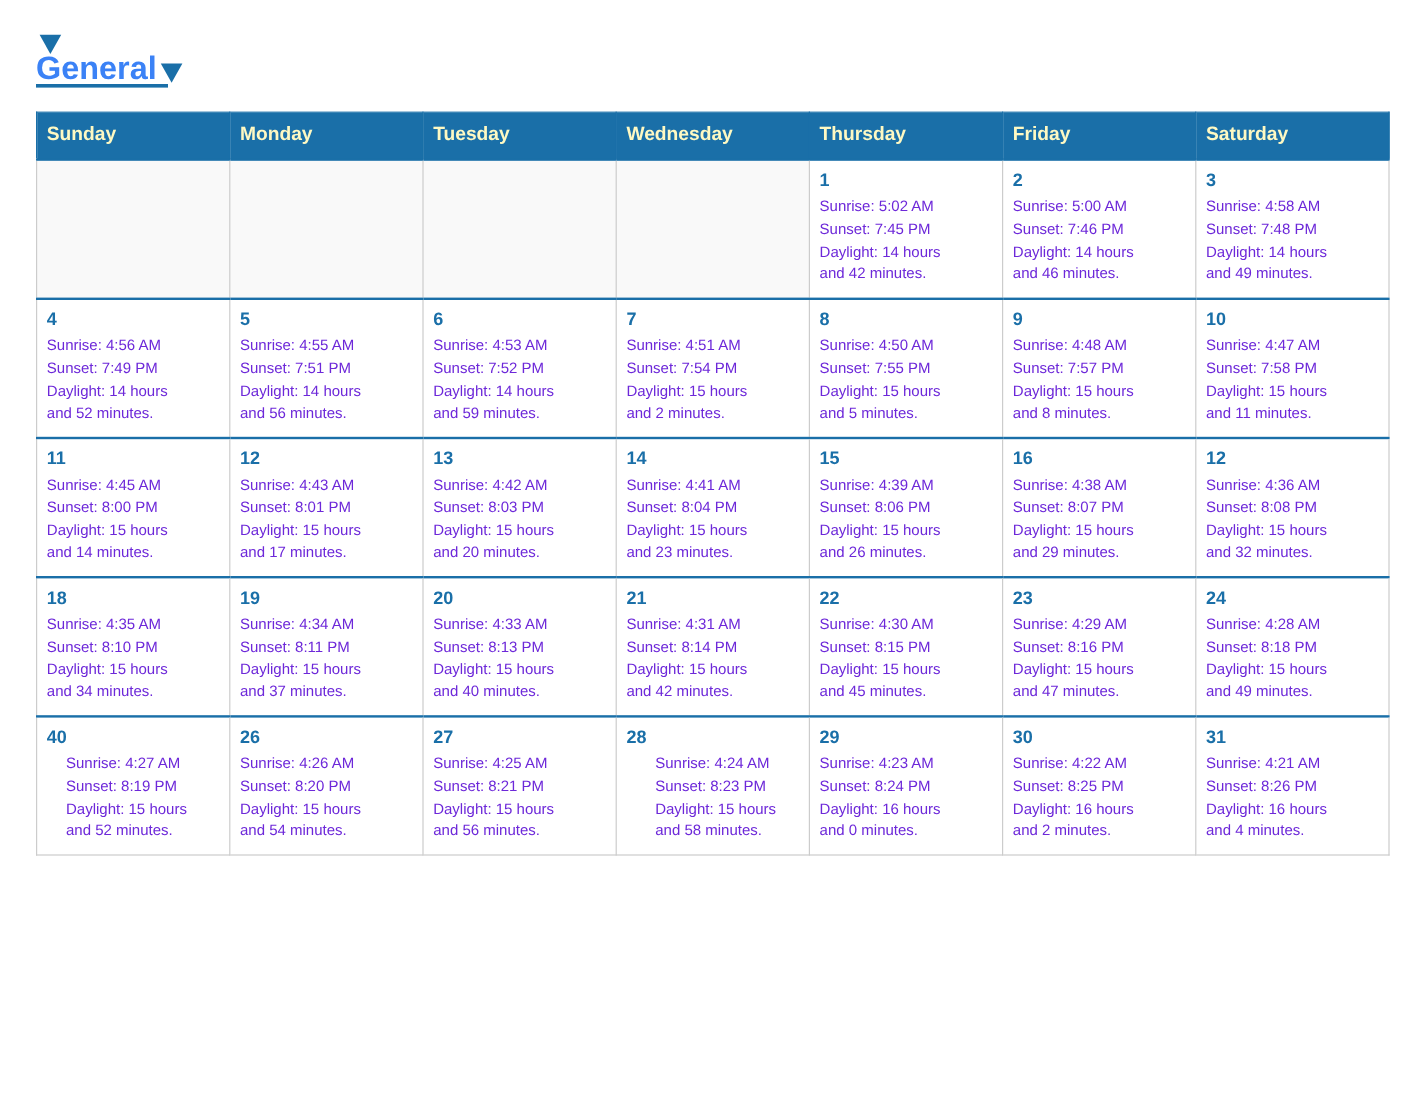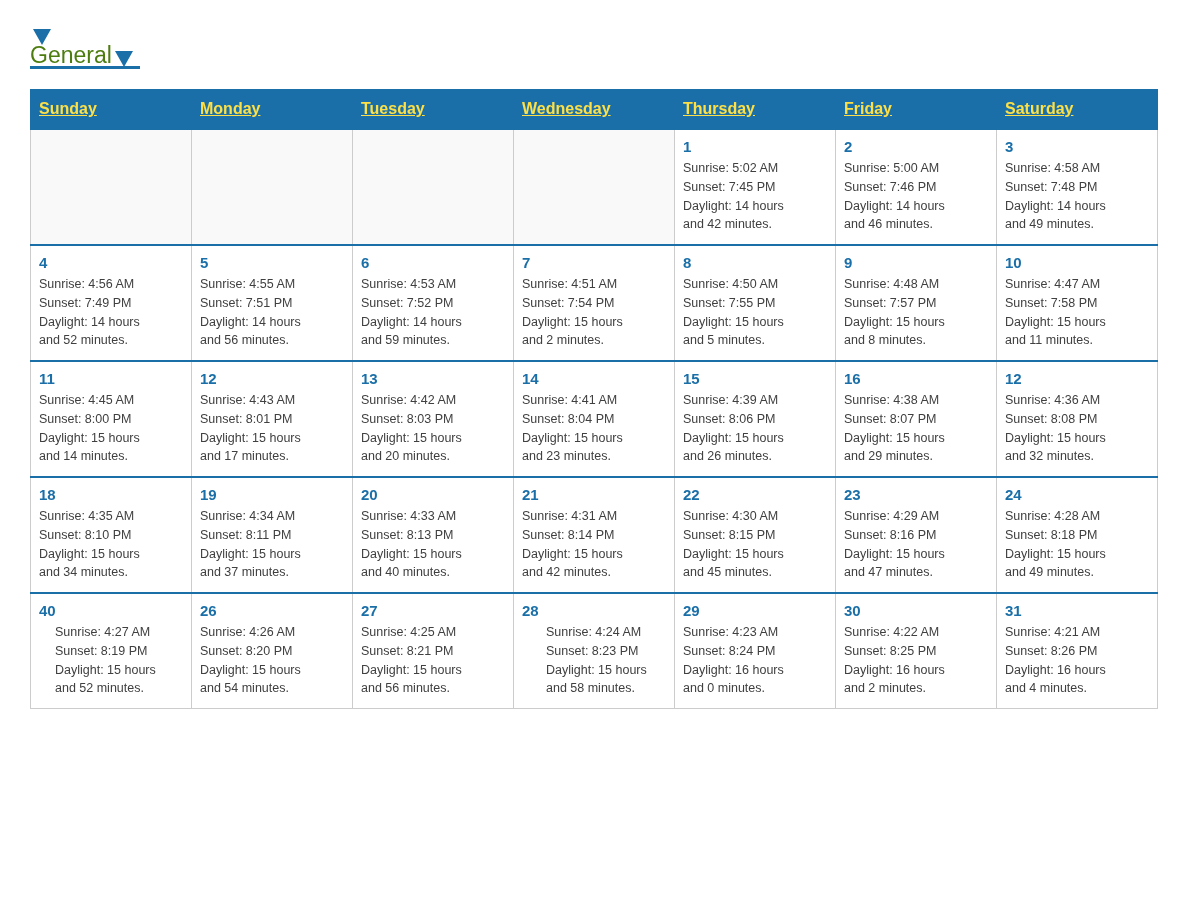--- a/index.html
+++ b/index.html
@@ -50,68 +50,67 @@
       color: #444;
       margin-top: 4px;
     }
     .calendar {
       width: 100%;
       border-collapse: collapse;
       border: 1px solid #aaa;
     }
     .calendar th {
       background: #1a6fa8;
-      color: #fde047;
+      color: #fef9c3;
       font-size: 16px;
       font-weight: bold;
       padding: 10px 8px;
       text-align: left;
       border: 1px solid #1a6fa8;
-      text-decoration: underline;
     }
     .calendar td {
       vertical-align: top;
       border: 1px solid #ccc;
       padding: 8px 8px 10px 8px;
       width: 14.28%;
       min-height: 110px;
       font-size: 13px;
       color: #333;
     }
     .day-number {
       font-size: 15px;
       font-weight: bold;
       color: #1a6fa8;
       display: block;
       margin-bottom: 4px;
     }
     .day-info {
       font-size: 12.5px;
-      color: #404040;
+      color: #6d28d9;
       line-height: 1.5;
     }
     .empty-cell {
       background: #f9f9f9;
     }
     tr.week-row td {
       border-top: 2px solid #1a6fa8;
     }
   </style>
 </head>
 <body>
 
 <div class="header">
   <div class="logo">
     <div class="logo-text">
       <span class="logo-general"></span>
       <span style="display:inline-block; width:0; height:0; border-left:9px solid transparent; border-right:9px solid transparent; border-top:16px solid #1a6fa8; margin-left:3px; margin-bottom:-2px;"></span>
       <br>
     </div>
     <div style="display:flex; align-items:center; margin-top:-10px;">
-      <span class="logo-general" style="font-size:23px; font-weight:normal; color:#4d7c0f;">General</span>
+      <span class="logo-general" style="font-size:27px; font-weight:bold; color:#3b82f6;">General</span>
       <span style="display:inline-block; width:0; height:0; border-left:9px solid transparent; border-right:9px solid transparent; border-top:16px solid #1a6fa8; margin-left:3px; margin-top:6px;"></span>
     </div>
     <div style="display:flex; align-items:center; margin-top:-4px; margin-left:2px;">
       <span class="logo-blue" style="font-size:28px; font-weight:bold; color:#1a6fa8;"></span>
     </div>
     <div class="logo-underline" style="width:110px; height:3px; background:#1a6fa8; margin-top:1px;"></div>
   </div>
   <div class="title-block">
     <div class="month-title"></div>
     <div class="location-title"></div>

